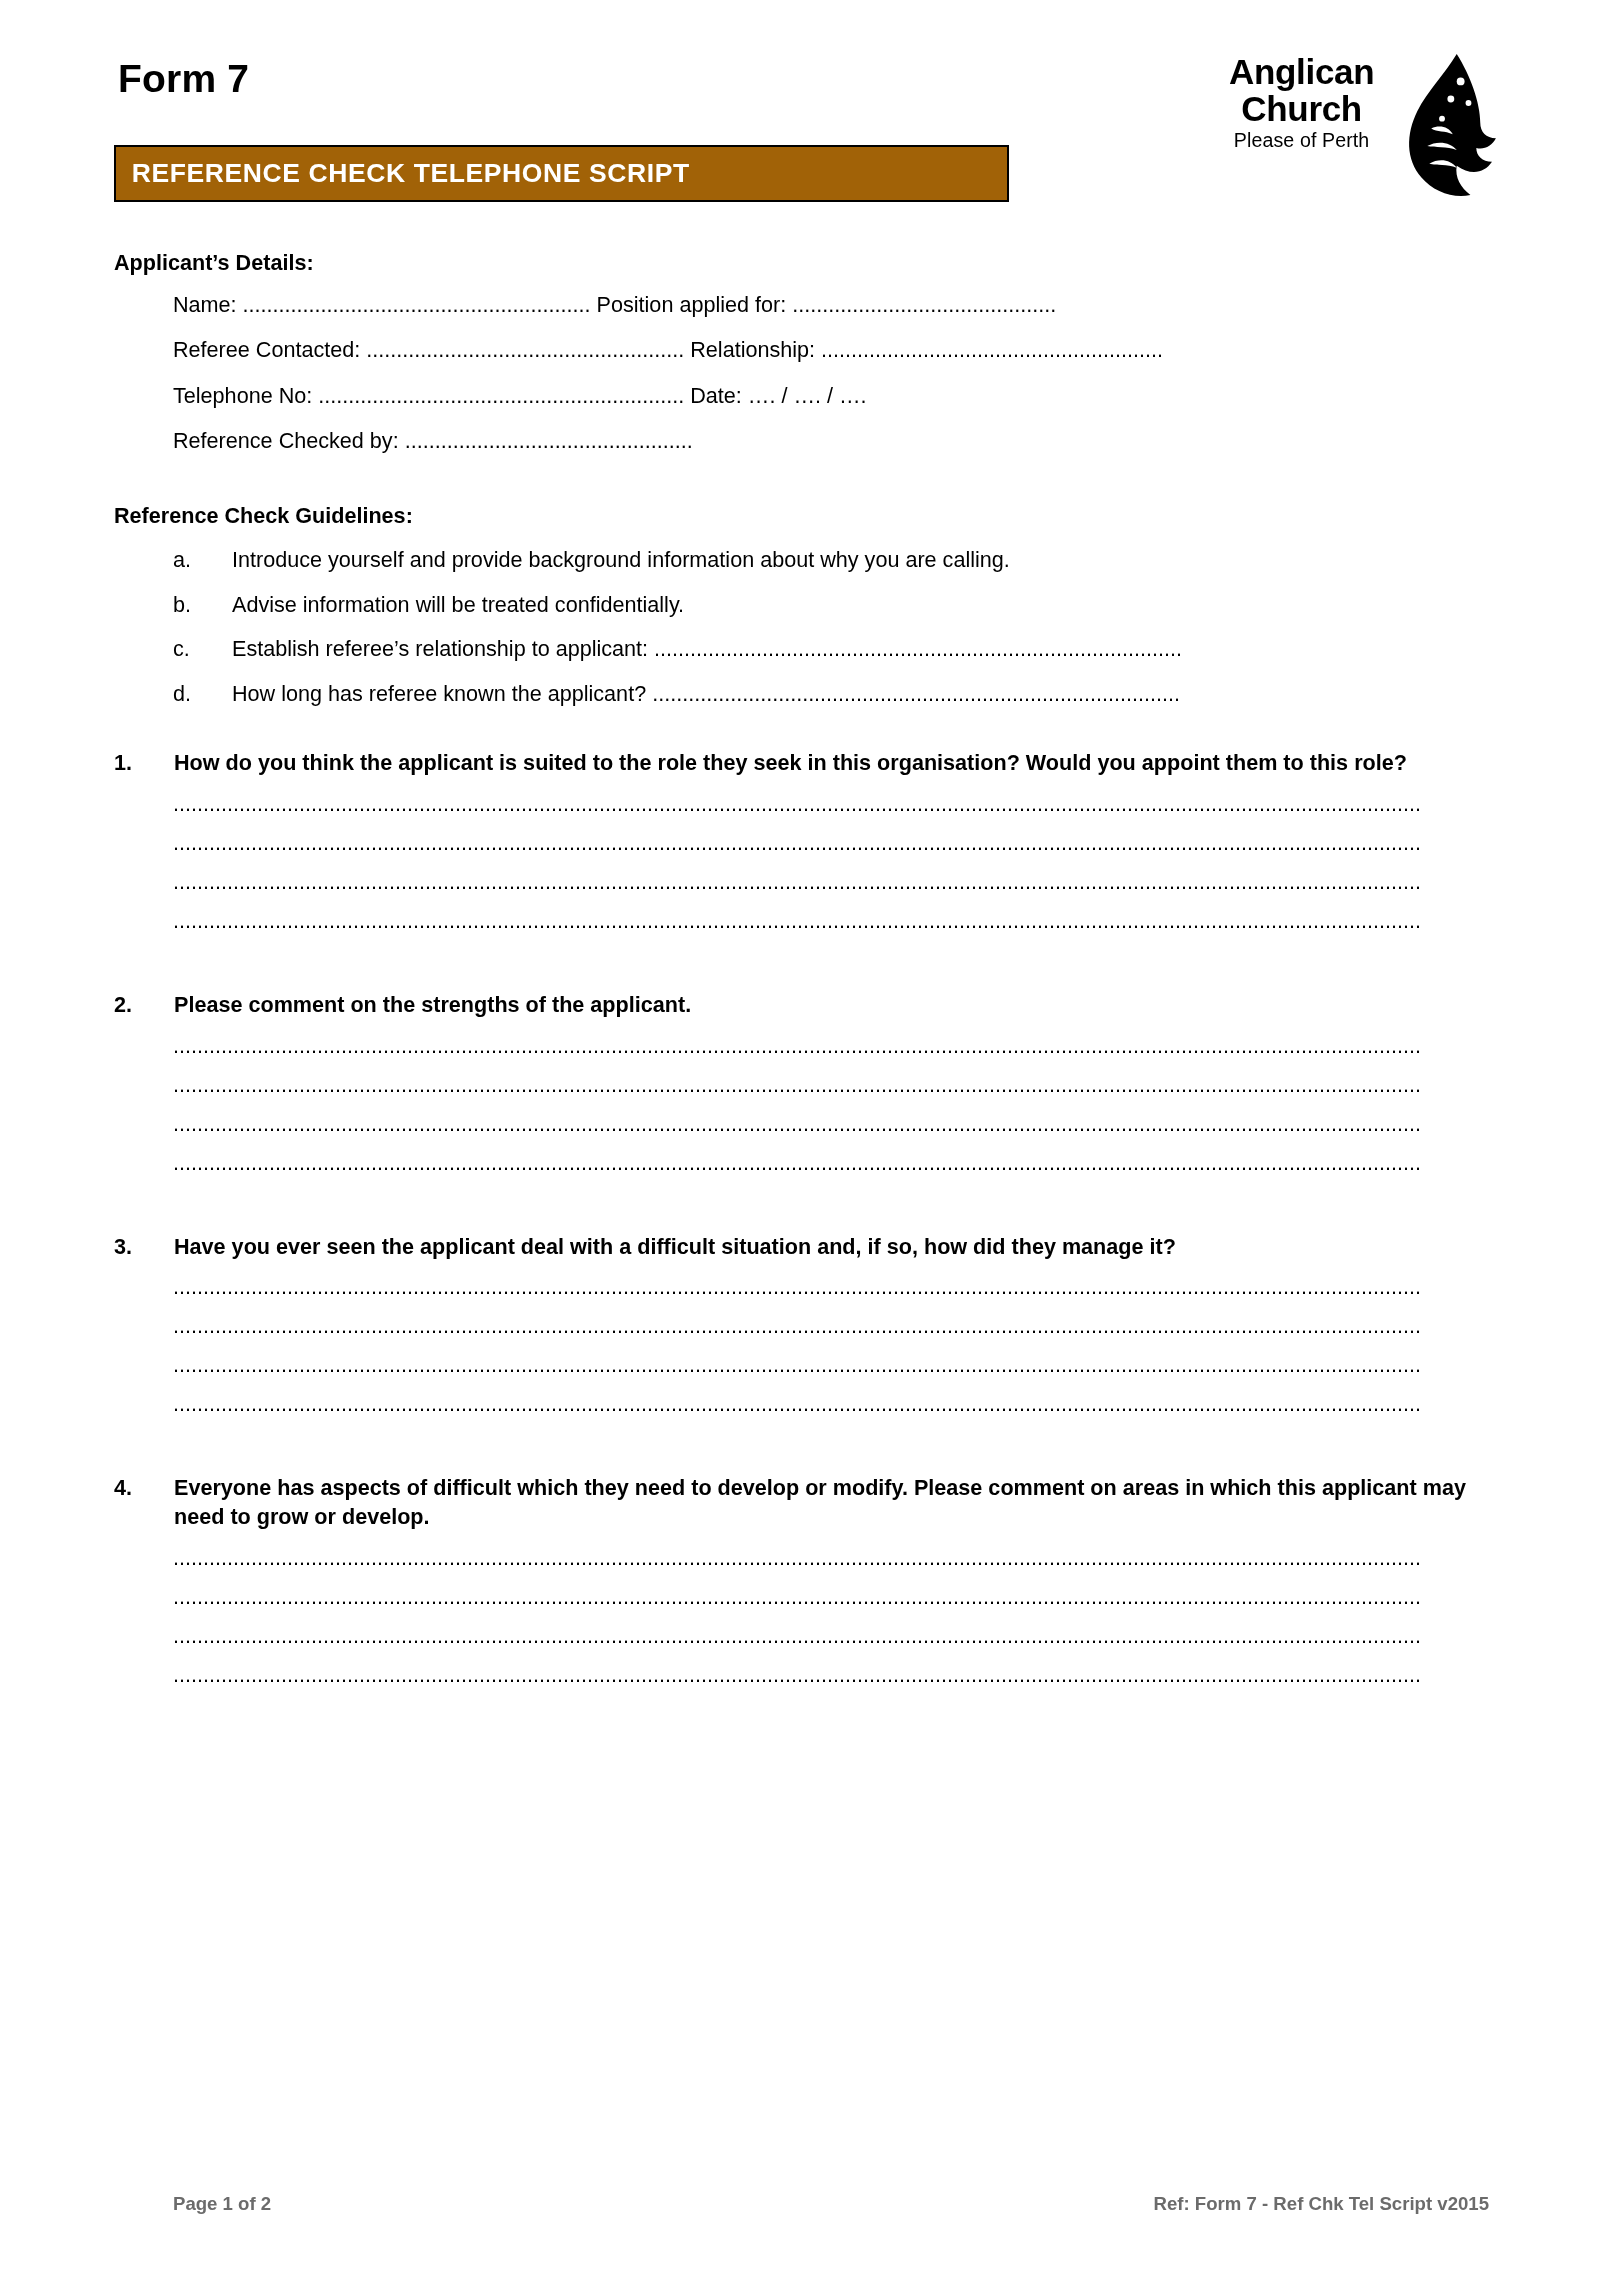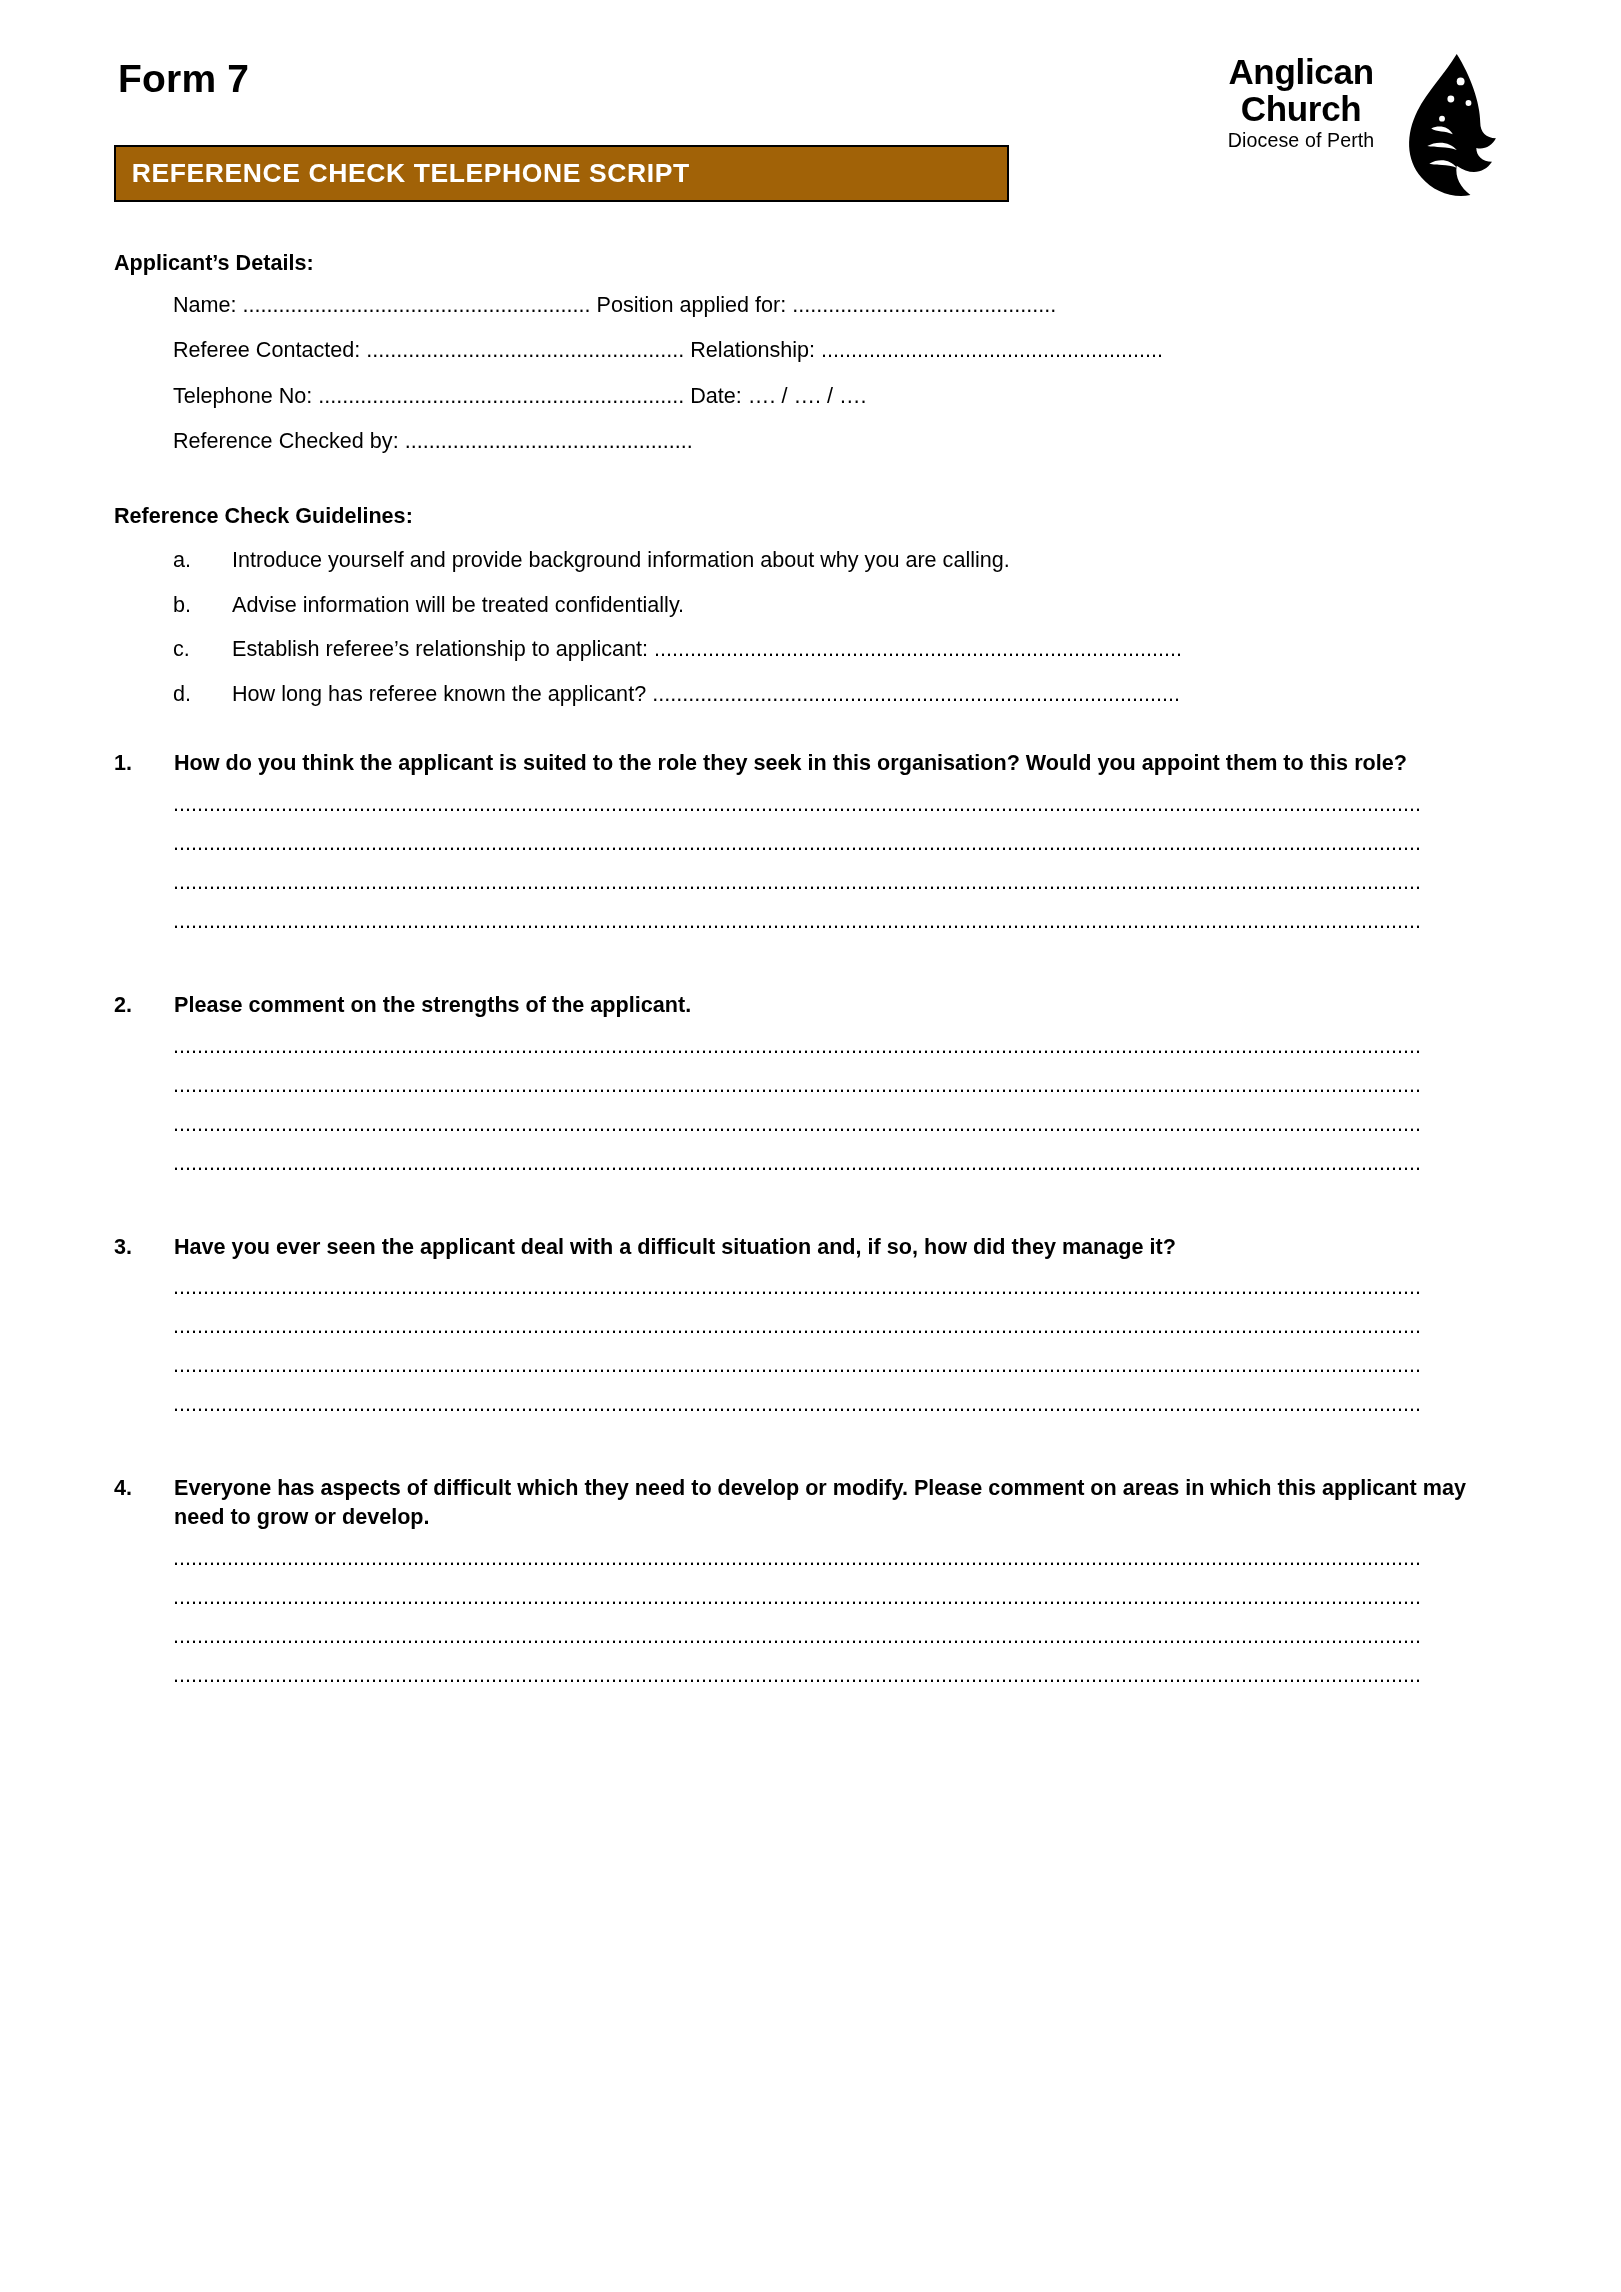--- a/index.html
+++ b/index.html
@@ -188,21 +188,21 @@
   <div class="header">
     <div class="form-title">Form 7</div>
     <div class="title-bar">
       <div class="title-bar-inner">REFERENCE CHECK TELEPHONE SCRIPT</div>
     </div>
 
     <div class="logo-block">
       <div class="logo-text">
         <span class="l1">Anglican</span>
         <span class="l2">Church</span>
-        <span class="l3">Diocese of Perth</span>
+        <span class="l3">Please of Perth</span>
       </div>
       <div class="logo-mark">
         <svg viewBox="0 0 112 150" width="110" height="147" aria-hidden="true">
           <path d="M70 2 C58 22 40 40 30 60 C18 84 18 110 34 128 C46 142 66 150 84 146 C74 138 68 128 70 116 C84 126 98 124 106 112 C96 112 90 106 90 98 C98 100 106 96 110 88 C100 88 94 82 94 72 C94 52 84 24 70 2 Z" fill="#000000"></path>
           <circle cx="74" cy="30" r="4" fill="#ffffff"></circle>
           <circle cx="64" cy="48" r="3.5" fill="#ffffff"></circle>
           <circle cx="82" cy="52" r="3" fill="#ffffff"></circle>
           <circle cx="55" cy="68" r="3" fill="#ffffff"></circle>
           <path d="M44 78 C52 74 62 76 66 84 C58 80 50 82 44 78 Z" fill="#ffffff"></path>
           <path d="M40 96 C50 90 64 92 70 100 C60 96 48 98 40 96 Z" fill="#ffffff"></path>
@@ -287,15 +287,19 @@
       <div class="answer-lines">
         <div class="answer-line">................................................................................................................................................................................................................</div>
         <div class="answer-line">................................................................................................................................................................................................................</div>
         <div class="answer-line">................................................................................................................................................................................................................</div>
         <div class="answer-line">................................................................................................................................................................................................................</div>
       </div>
     </div>
 
   </div>
 
+  <div class="footer">
+    <div class="footer-left">Page 1 of 2</div>
+    <div class="footer-right">Ref: Form 7 - Ref Chk Tel Script v2015</div>
+  </div>
 
 </div>
 
 
 </body></html>

